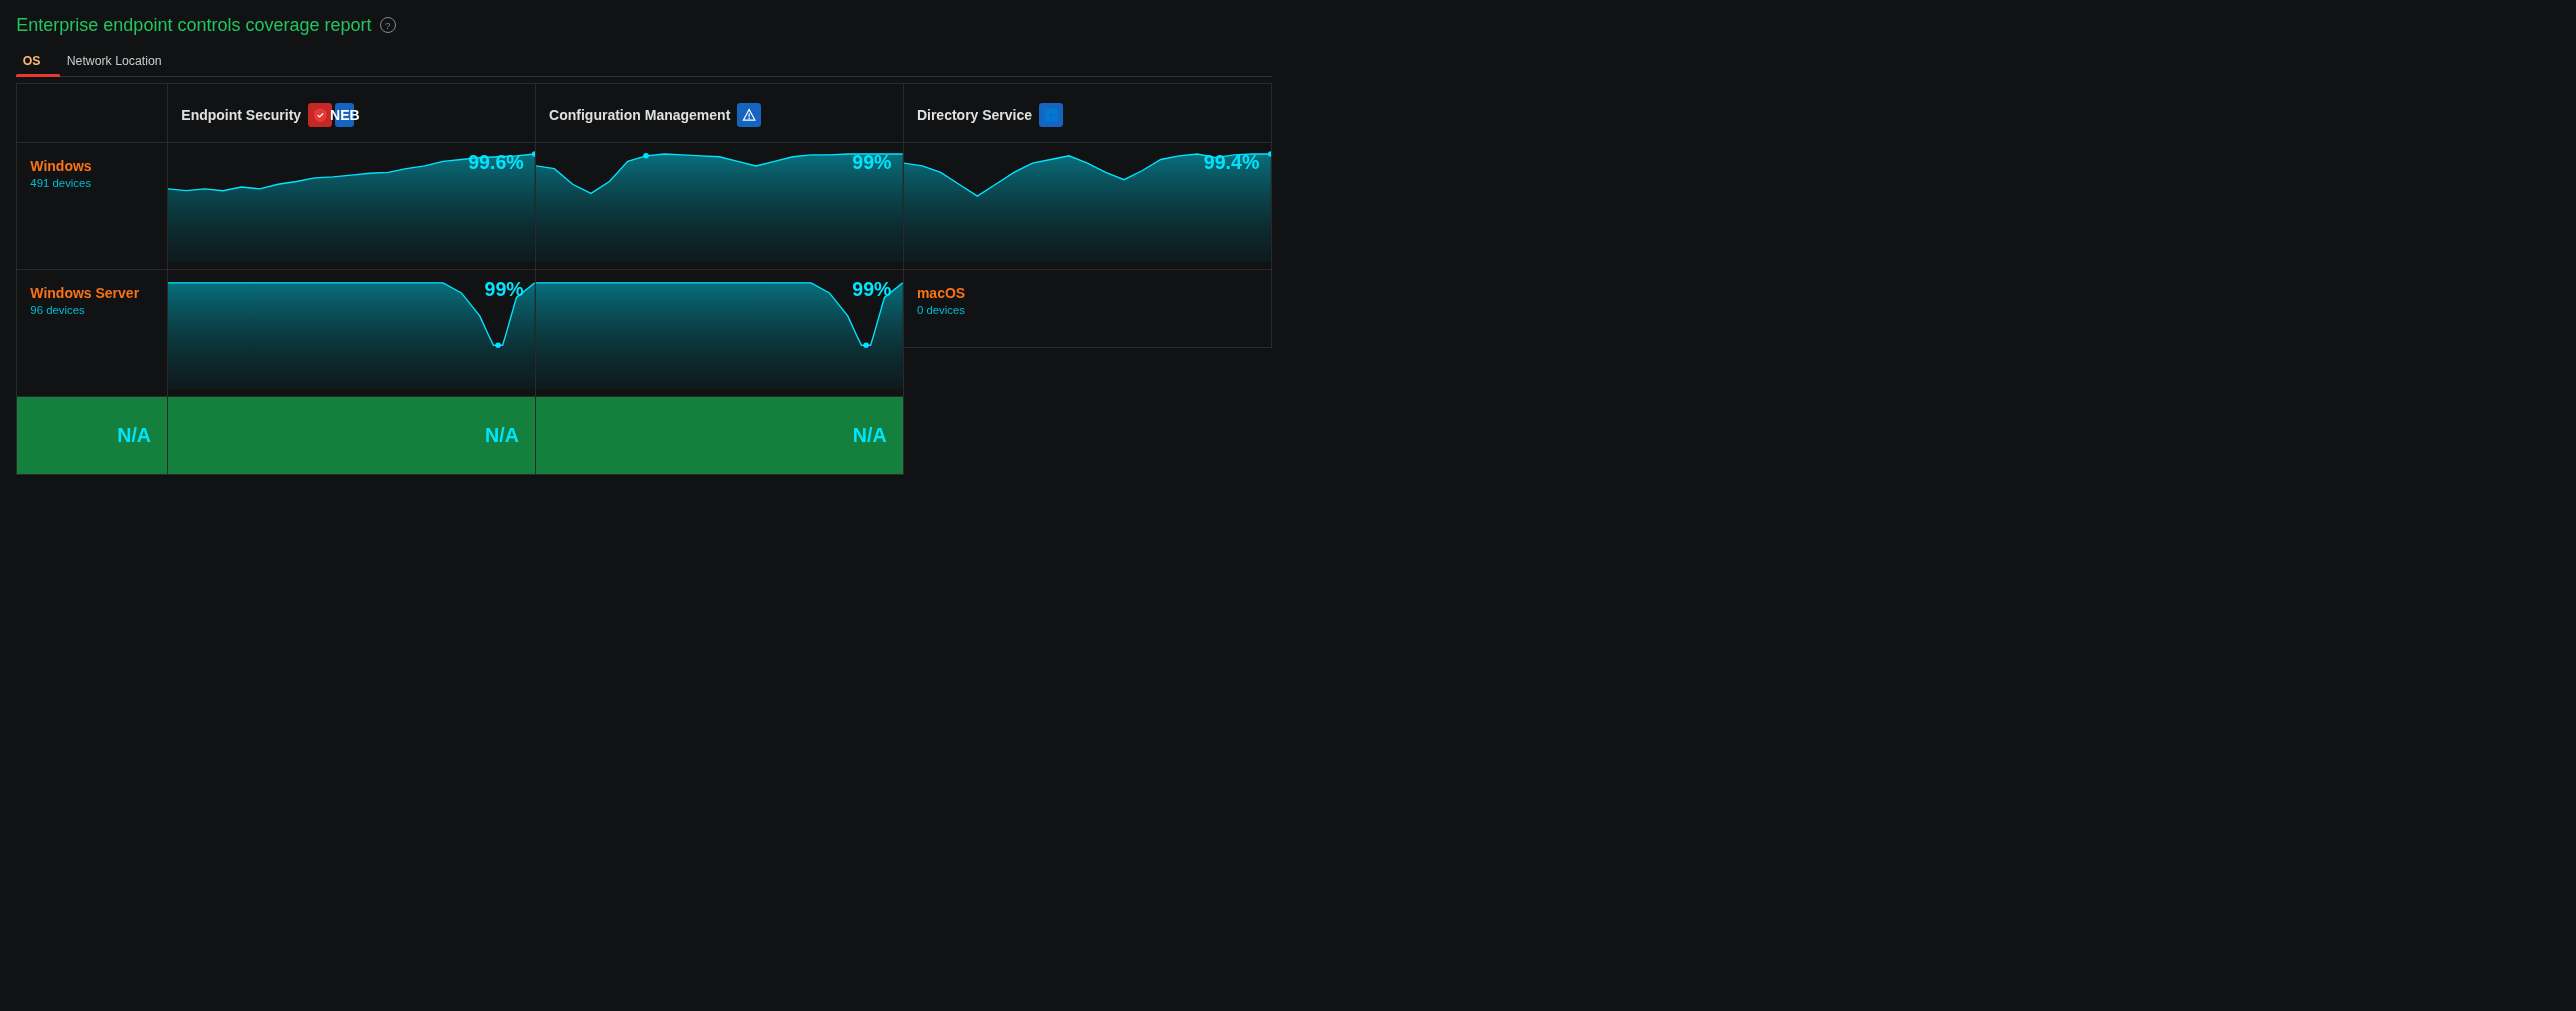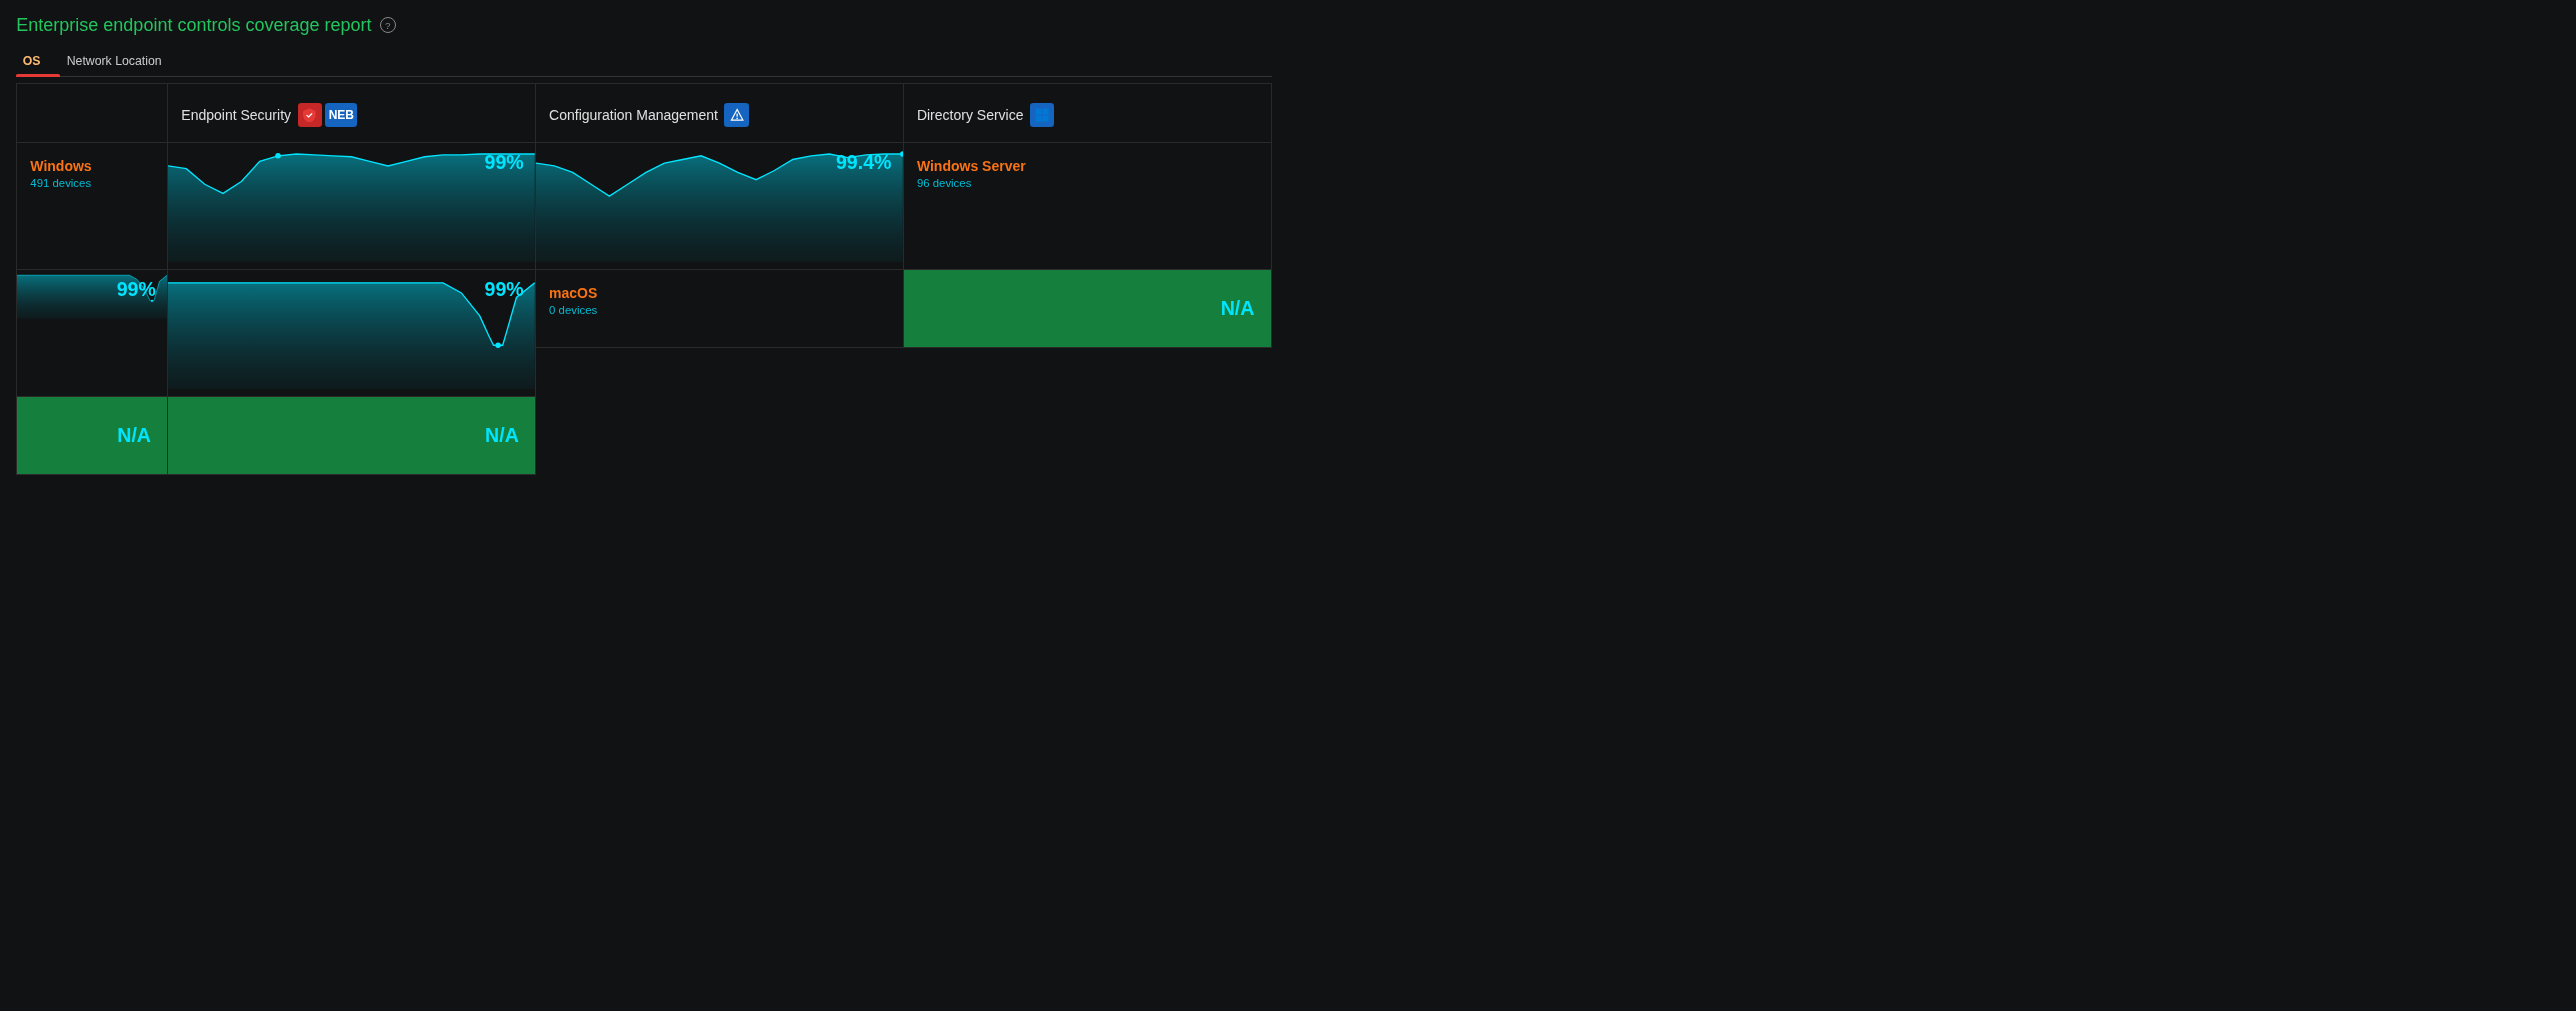--- a/index.html
+++ b/index.html
@@ -80,21 +80,21 @@
     .header-cell {
       padding: 13px 13px 9.8px 13px;
       display: flex;
       align-items: center;
       gap: 6.5px;
       background: #111213;
       min-height: 59px;
     }
     .header-label {
       font-size: 14px;
-      font-weight: 400;
+      font-weight: 700;
       color: #e0e0e0;
     }
     .corner-cell {
       background: #111213;
     }
     .row-label-cell {
       padding: 11.4px 13px;
       background: #111213;
       display: flex;
       flex-direction: column;
@@ -151,28 +151,28 @@
       width: 24.5px;
       height: 24.5px;
       background: #c62828;
       border-radius: 3.3px;
       display: flex;
       align-items: center;
       justify-content: center;
       font-size: 13px;
     }
     .icon-neb {
-      width: 32px;
+      width: 19px;
       height: 24.5px;
       background: #1565c0;
       border-radius: 3.3px;
       display: flex;
       align-items: center;
       justify-content: center;
-      font-size: 12px;
+      font-size: 14px;
       font-weight: 700;
       color: #fff;
     }
     .icon-triangle {
       width: 24.5px;
       height: 24.5px;
       background: #1565c0;
       border-radius: 3.3px;
       display: flex;
       align-items: center;
@@ -248,20 +248,34 @@
           <rect x="10.5" y="10.5" width="7.5" height="7.5" fill="#0078d4"></rect>
         </svg>
       </div>
     </div>
 
     <div class="cell row-label-cell" style="height:127px;">
       <span class="row-label">Windows</span>
       <span class="row-sublabel">491 devices</span>
     </div>
 
+    <div class="cell data-cell">
+      <span class="percentage">99.6%</span>
+      <svg class="chart-area" viewBox="0 0 400 130" preserveAspectRatio="none">
+        <defs>
+          <linearGradient id="grad1" x1="0" y1="0" x2="0" y2="1">
+            <stop offset="0%" stop-color="#00bcd4" stop-opacity="0.55"></stop>
+            <stop offset="100%" stop-color="#004d56" stop-opacity="0.15"></stop>
+          </linearGradient>
+        </defs>
+        <path d="M0,50 L20,52 L40,50 L60,52 L80,48 L100,50 L120,45 L140,42 L160,38 L180,37 L200,35 L220,33 L240,32 L260,28 L280,25 L300,20 L320,18 L340,16 L360,15 L380,14 L400,12 L400,130 L0,130 Z" fill="url(#grad1)"></path>
+        <path d="M0,50 L20,52 L40,50 L60,52 L80,48 L100,50 L120,45 L140,42 L160,38 L180,37 L200,35 L220,33 L240,32 L260,28 L280,25 L300,20 L320,18 L340,16 L360,15 L380,14 L400,12" fill="none" stroke="#00e5ff" stroke-width="1.5"></path>
+        <circle cx="400" cy="12" r="3" fill="#00e5ff"></circle>
+      </svg>
+    </div>
 
     <div class="cell data-cell">
       <span class="percentage">99%</span>
       <svg class="chart-area" viewBox="0 0 400 130" preserveAspectRatio="none">
         <defs>
           <linearGradient id="grad2" x1="0" y1="0" x2="0" y2="1">
             <stop offset="0%" stop-color="#00bcd4" stop-opacity="0.55"></stop>
             <stop offset="100%" stop-color="#004d56" stop-opacity="0.15"></stop>
           </linearGradient>
         </defs>

